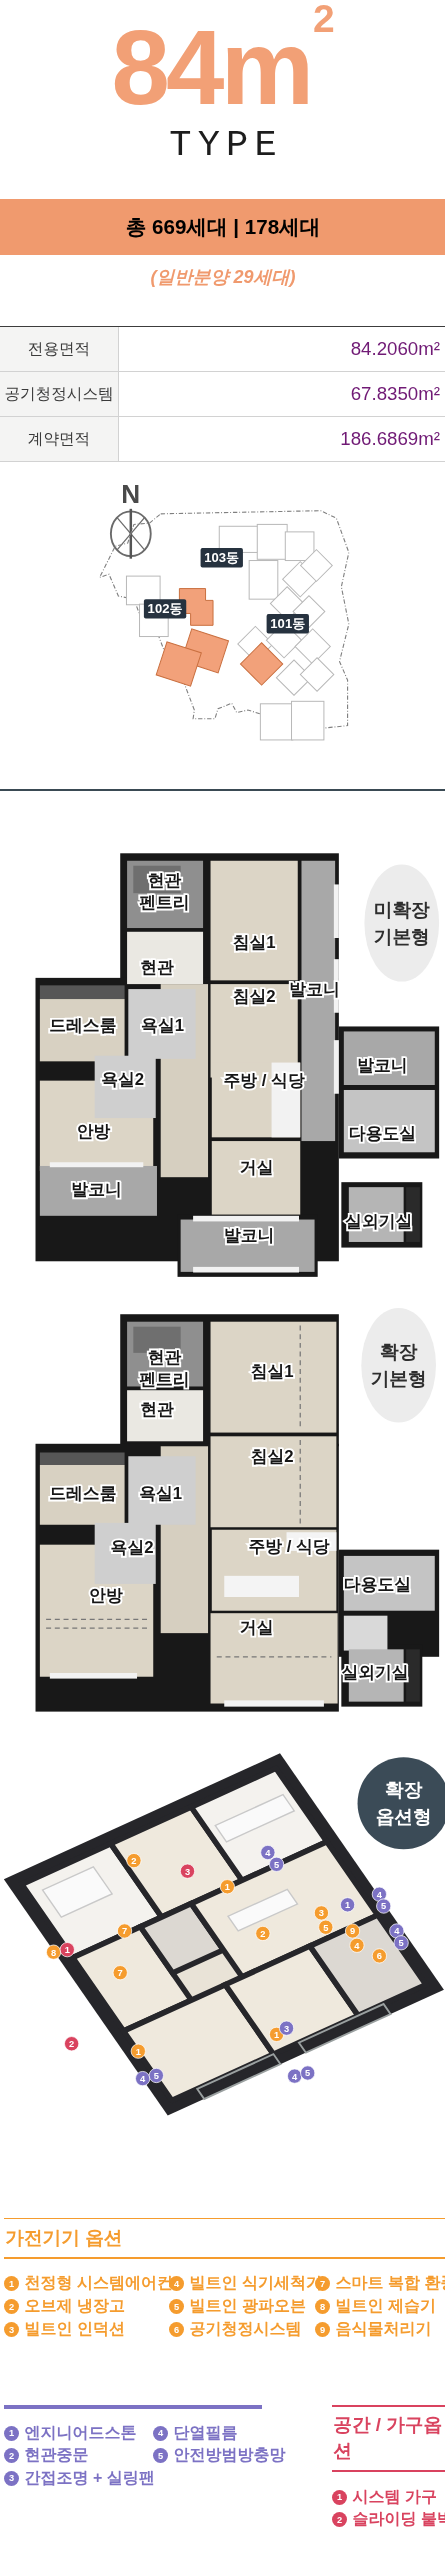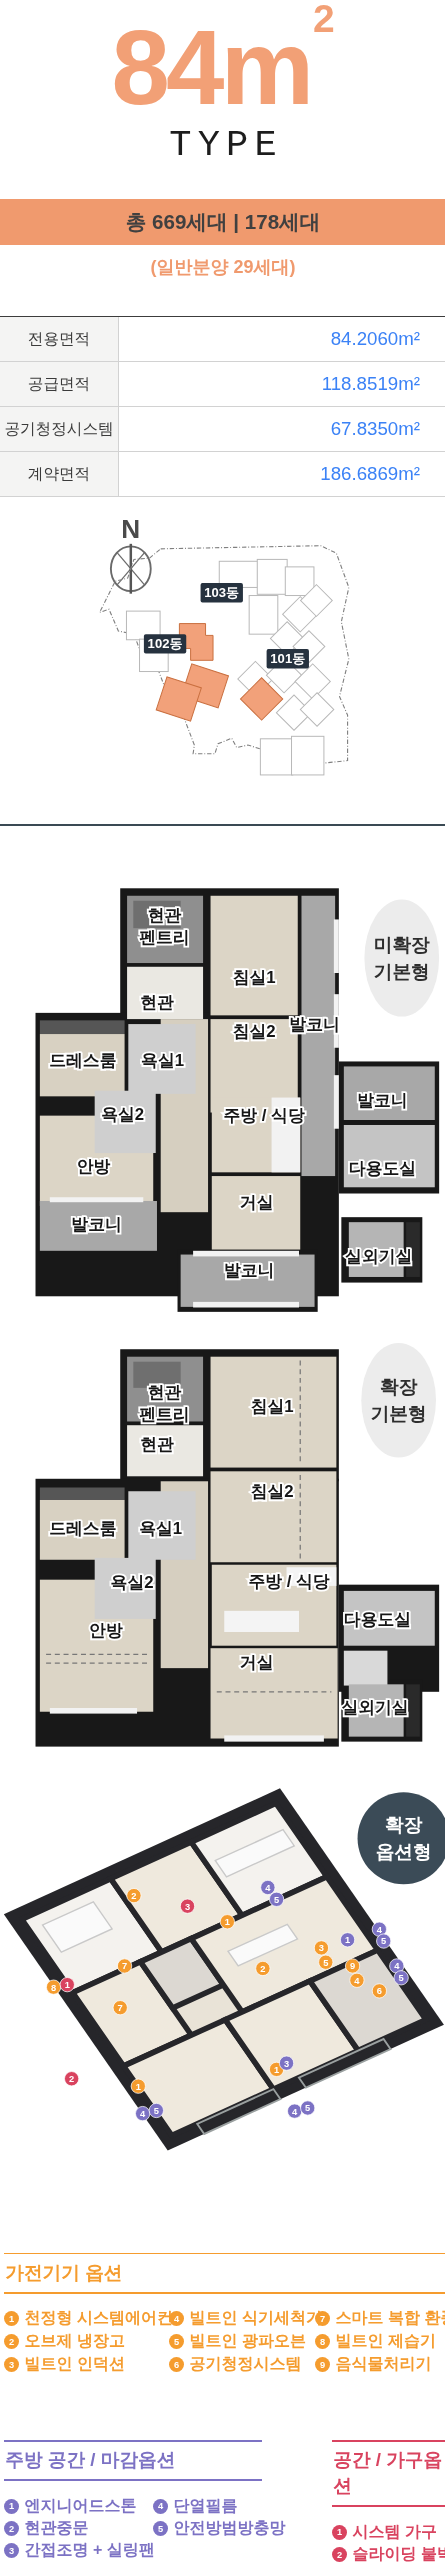--- a/index.html
+++ b/index.html
@@ -14,41 +14,41 @@
     text-align:center;color:#F2A076;font-weight:bold;
     font-size:105px;line-height:98px;letter-spacing:-3.7px;
   }
   .hero-area .unit{letter-spacing:-2.5px;}
   .hero-area sup{font-size:39px;vertical-align:super;letter-spacing:0;position:relative;top:-36px;margin-left:1.2px;}
   .hero-type{
     text-align:center;color:#1d1d1d;font-size:37px;font-weight:400;
     letter-spacing:6.2px;margin-top:10px;line-height:37px;text-indent:6.2px;font-family:Liberation Mono, monospace;
   }
   .units-bar{
-    margin-top:35px;height:46px;background:#F09A6E;color:#404040;
+    margin-top:35px;height:56px;background:#F09A6E;color:#000000;
     display:flex;align-items:center;justify-content:center;
     font-size:20.6px;font-weight:bold;letter-spacing:0;
   }
   .sale-note{
     margin-top:10px;text-align:center;color:#F09A6E;
-    font-size:18px;font-weight:bold;
+    font-size:18px;font-weight:bold;font-style:italic;
   }
   
   .area-table{
     margin-top:37px;border-top:1.9px solid #3c3c3c;border-bottom:0.6px solid #d2d2d2;
   }
   .area-row{display:flex;height:44px;border-bottom:0.6px solid #d2d2d2;}
   .area-row:last-child{border-bottom:none;}
   .area-label{
     width:118px;background:#f4f4f3;display:flex;align-items:center;justify-content:center;
     font-size:15.6px;color:#3a3a3a;border-right:0.6px solid #d2d2d2;text-align:right;
   }
   .area-value{
     flex:1;display:flex;align-items:center;justify-content:flex-end;
-    padding-right:26px;font-size:18.7px;color:#3b82f6;
+    padding-right:6px;font-size:18.7px;color:#701a75;
   }
   
   svg{display:block;}
   .divider{height:1.9px;background:#3A4A54;margin-top:34px;}
   .plan-label{
     font-size:27px;font-weight:bold;fill:#161616;stroke:#ffffff;stroke-width:6px;
     paint-order:stroke;text-anchor:middle;
   }
   .site-label-text{font-size:21px;font-weight:bold;fill:#ffffff;text-anchor:middle;}
   .badge-text{font-size:30px;font-weight:bold;text-anchor:middle;}
@@ -86,24 +86,20 @@
 
 <div class="units-bar">
   <span>총 669세대 | 178세대</span>
 </div>
 <div class="sale-note">(일반분양 29세대)</div>
 
 <div class="area-table" id="area-table">
     <div class="area-row">
       <div class="area-label">전용면적</div>
       <div class="area-value">84.2060m²</div>
-    </div>
-    <div class="area-row">
-      <div class="area-label">공급면적</div>
-      <div class="area-value">118.8519m²</div>
     </div>
     <div class="area-row">
       <div class="area-label">공기청정시스템</div>
       <div class="area-value">67.8350m²</div>
     </div>
     <div class="area-row">
       <div class="area-label">계약면적</div>
       <div class="area-value">186.6869m²</div>
     </div>
   </div>
@@ -476,21 +472,20 @@
       <div class="legend-item" style="color: rgb(245, 156, 46);">
         <span class="legend-num" style="background: rgb(245, 156, 46);">9</span>
         <span>음식물처리기</span>
       </div>
     </div>
   </div>
 
 <div class="legend-bottom">
   <div class="legend legend-left" id="legend-kitchen">
       <div class="legend-hr" style="background: rgb(124, 114, 196);"></div>
-      <div class="legend-title" style="color: rgb(124, 114, 196);">주방 공간 / 마감옵션</div>
       <div class="legend-hr thick" style="background: rgb(124, 114, 196);"></div>
       <div class="legend-grid cols2">
         <div class="legend-item" style="color: rgb(124, 114, 196);">
           <span class="legend-num" style="background: rgb(124, 114, 196);">1</span>
           <span>엔지니어드스톤</span>
         </div>
         <div class="legend-item" style="color: rgb(124, 114, 196);">
           <span class="legend-num" style="background: rgb(124, 114, 196);">2</span>
           <span>현관중문</span>
         </div>

